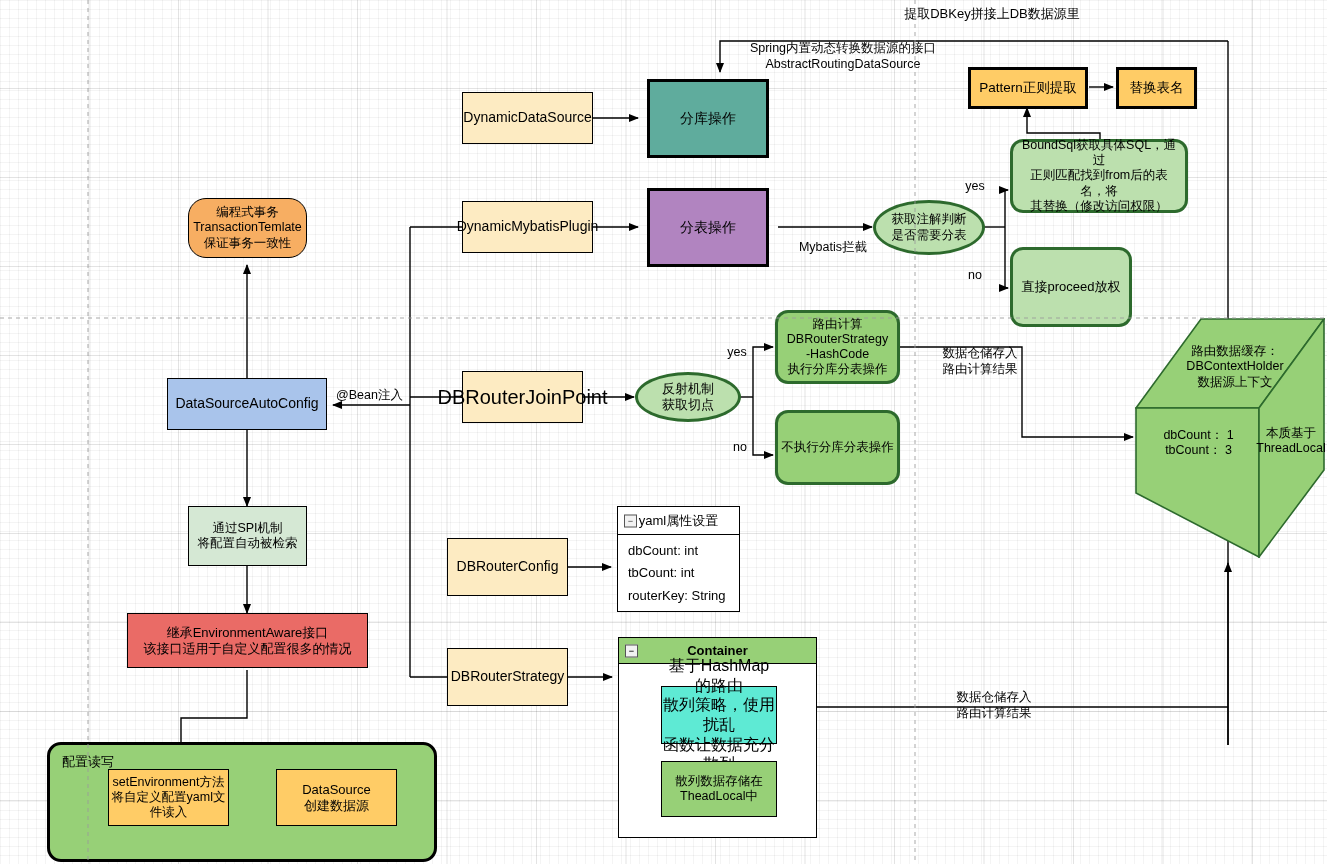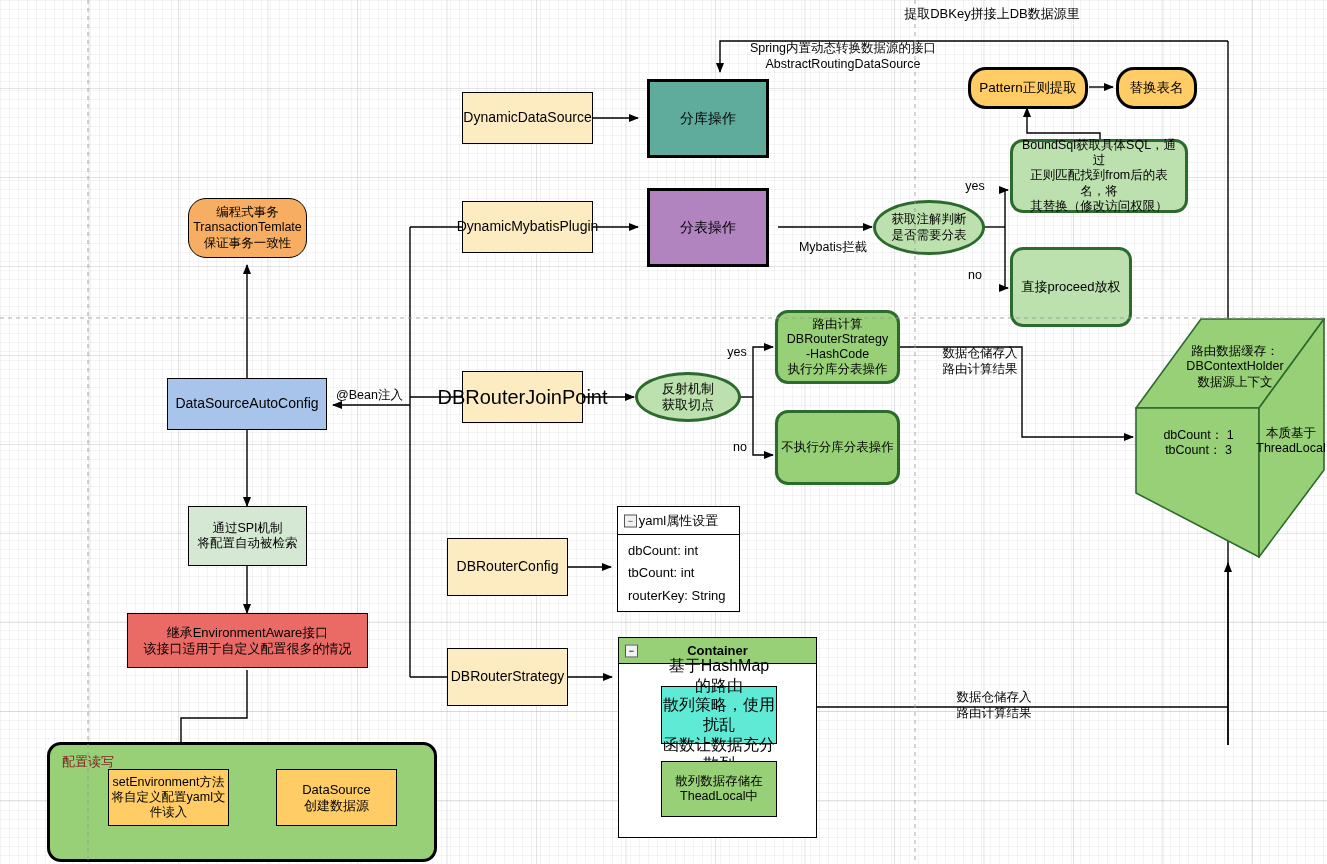--- a/index.html
+++ b/index.html
@@ -117,21 +117,21 @@
     line-height: 1;
     color: #333;
   }
   .group-box {
     position: absolute;
     box-sizing: border-box;
   }
   .group-label {
     position: absolute;
     font-size: 13px;
-    color: #7f1d1d;
+    color: #000000;
   }
   .cube-wrap {
     position: absolute;
   }
   .cube-text {
     position: absolute;
     text-align: center;
     color: #000;
     line-height: 1.22;
     white-space: pre-line;
@@ -212,23 +212,23 @@
 
   <div class="node sh-rect-thick" style="left:648px; top:80px; width:120px; height:77px; background:#5FAC9D; font-size:14px;">分库操作</div>
 
   <div class="node sh-rect" style="left:462px; top:201px; width:131px; height:52px; background:#FDEBC2; font-size:14px;">DynamicMybatisPlugin</div>
 
   <div class="node sh-rect-thick" style="left:648px; top:189px; width:120px; height:77px; background:#B184C0; font-size:14px;">分表操作</div>
 
   <div class="node sh-ellipse" style="left:874px; top:201px; width:110px; height:53px; background:#BCE0AE; font-size:12.5px;">获取注解判断
 是否需要分表</div>
 
-  <div class="node sh-rect-thick" style="left:969px; top:68px; width:118px; height:40px; background:#FFCC66; font-size:13.5px;border-radius:17px;">Pattern正则提取</div>
-
-  <div class="node sh-rect-thick" style="left:1117px; top:68px; width:79px; height:40px; background:#FFCC66; font-size:13.5px;border-radius:17px;">替换表名</div>
+  <div class="node sh-rect-thick" style="left:969px; top:68px; width:118px; height:40px; background:#FFCC66; font-size:13.5px;">Pattern正则提取</div>
+
+  <div class="node sh-rect-thick" style="left:1117px; top:68px; width:79px; height:40px; background:#FFCC66; font-size:13.5px;">替换表名</div>
 
   <div class="node sh-round" style="left:1011px; top:248px; width:120px; height:78px; background:#BCE0AE; font-size:13px;">直接proceed放权</div>
 
   <div class="node sh-round" style="left:1011px; top:140px; width:176px; height:72px; background:#BCE0AE; font-size:12.5px; padding:0 6px;">BoundSql获取具体SQL，通过
 正则匹配找到from后的表名，将
 其替换（修改访问权限）</div>
 
   <div class="node sh-rect" style="left:188px; top:198px; width:119px; height:60px; background:#F7AE62; font-size:12.5px;border-radius:18px;">编程式事务
 TransactionTemlate
 保证事务一致性</div>

